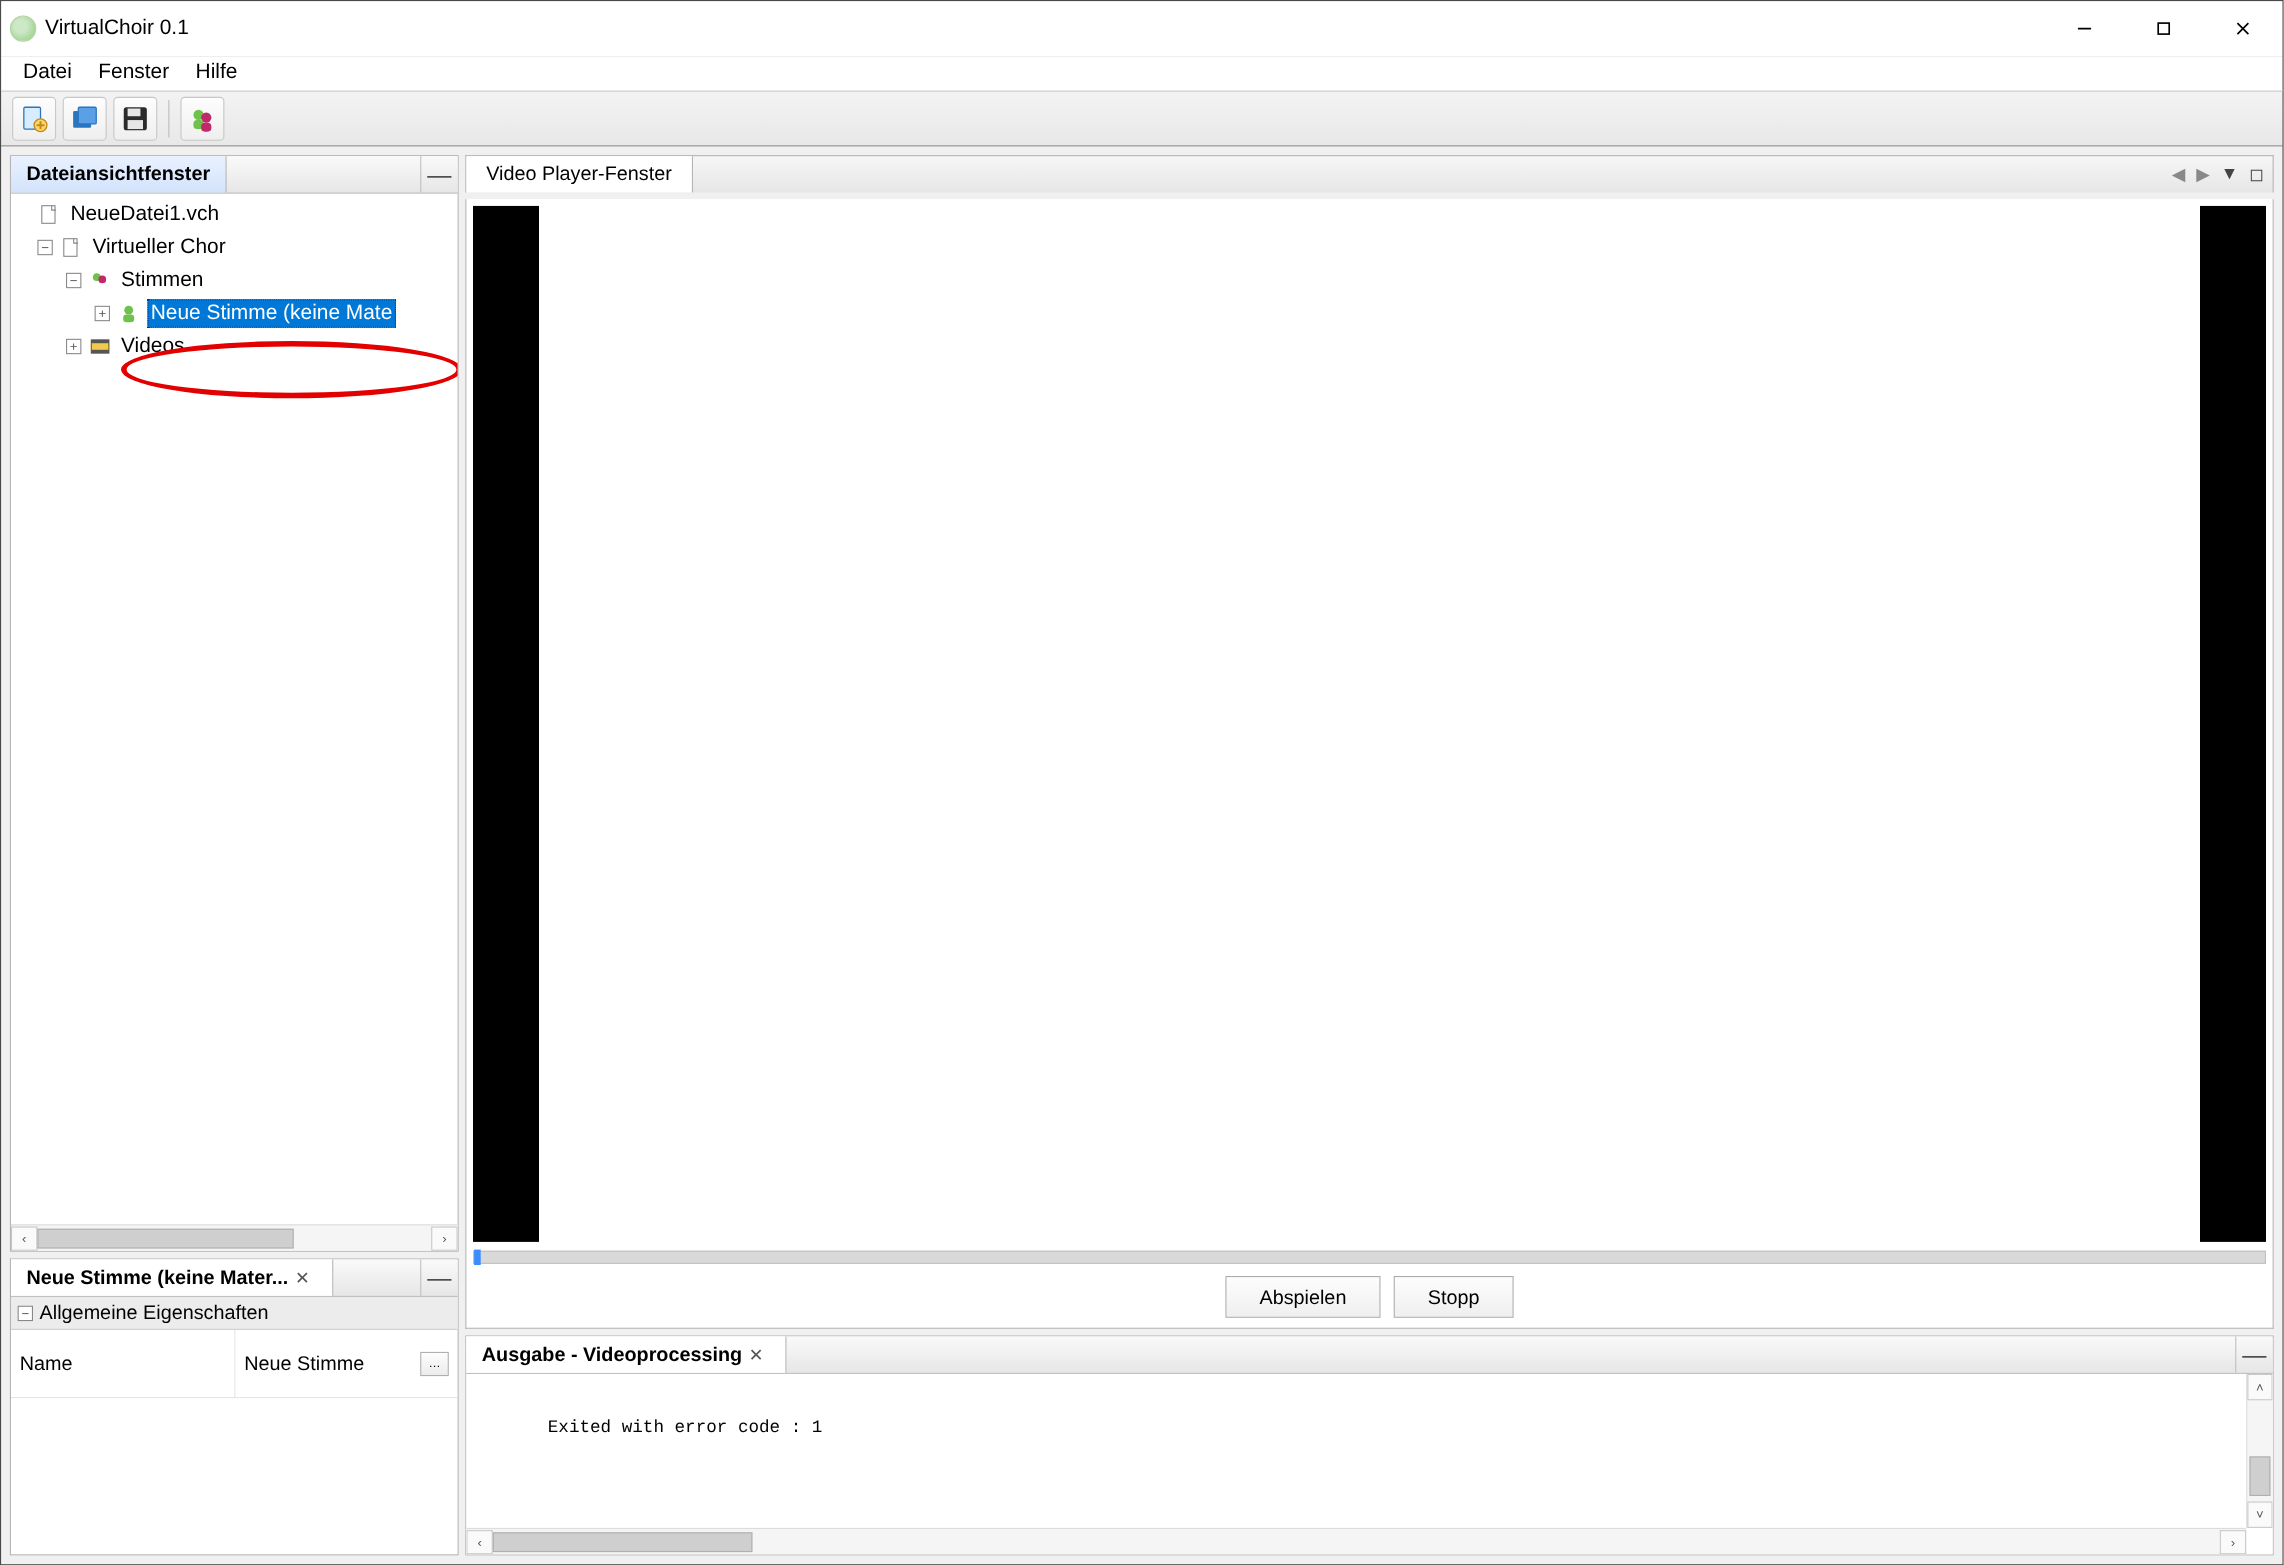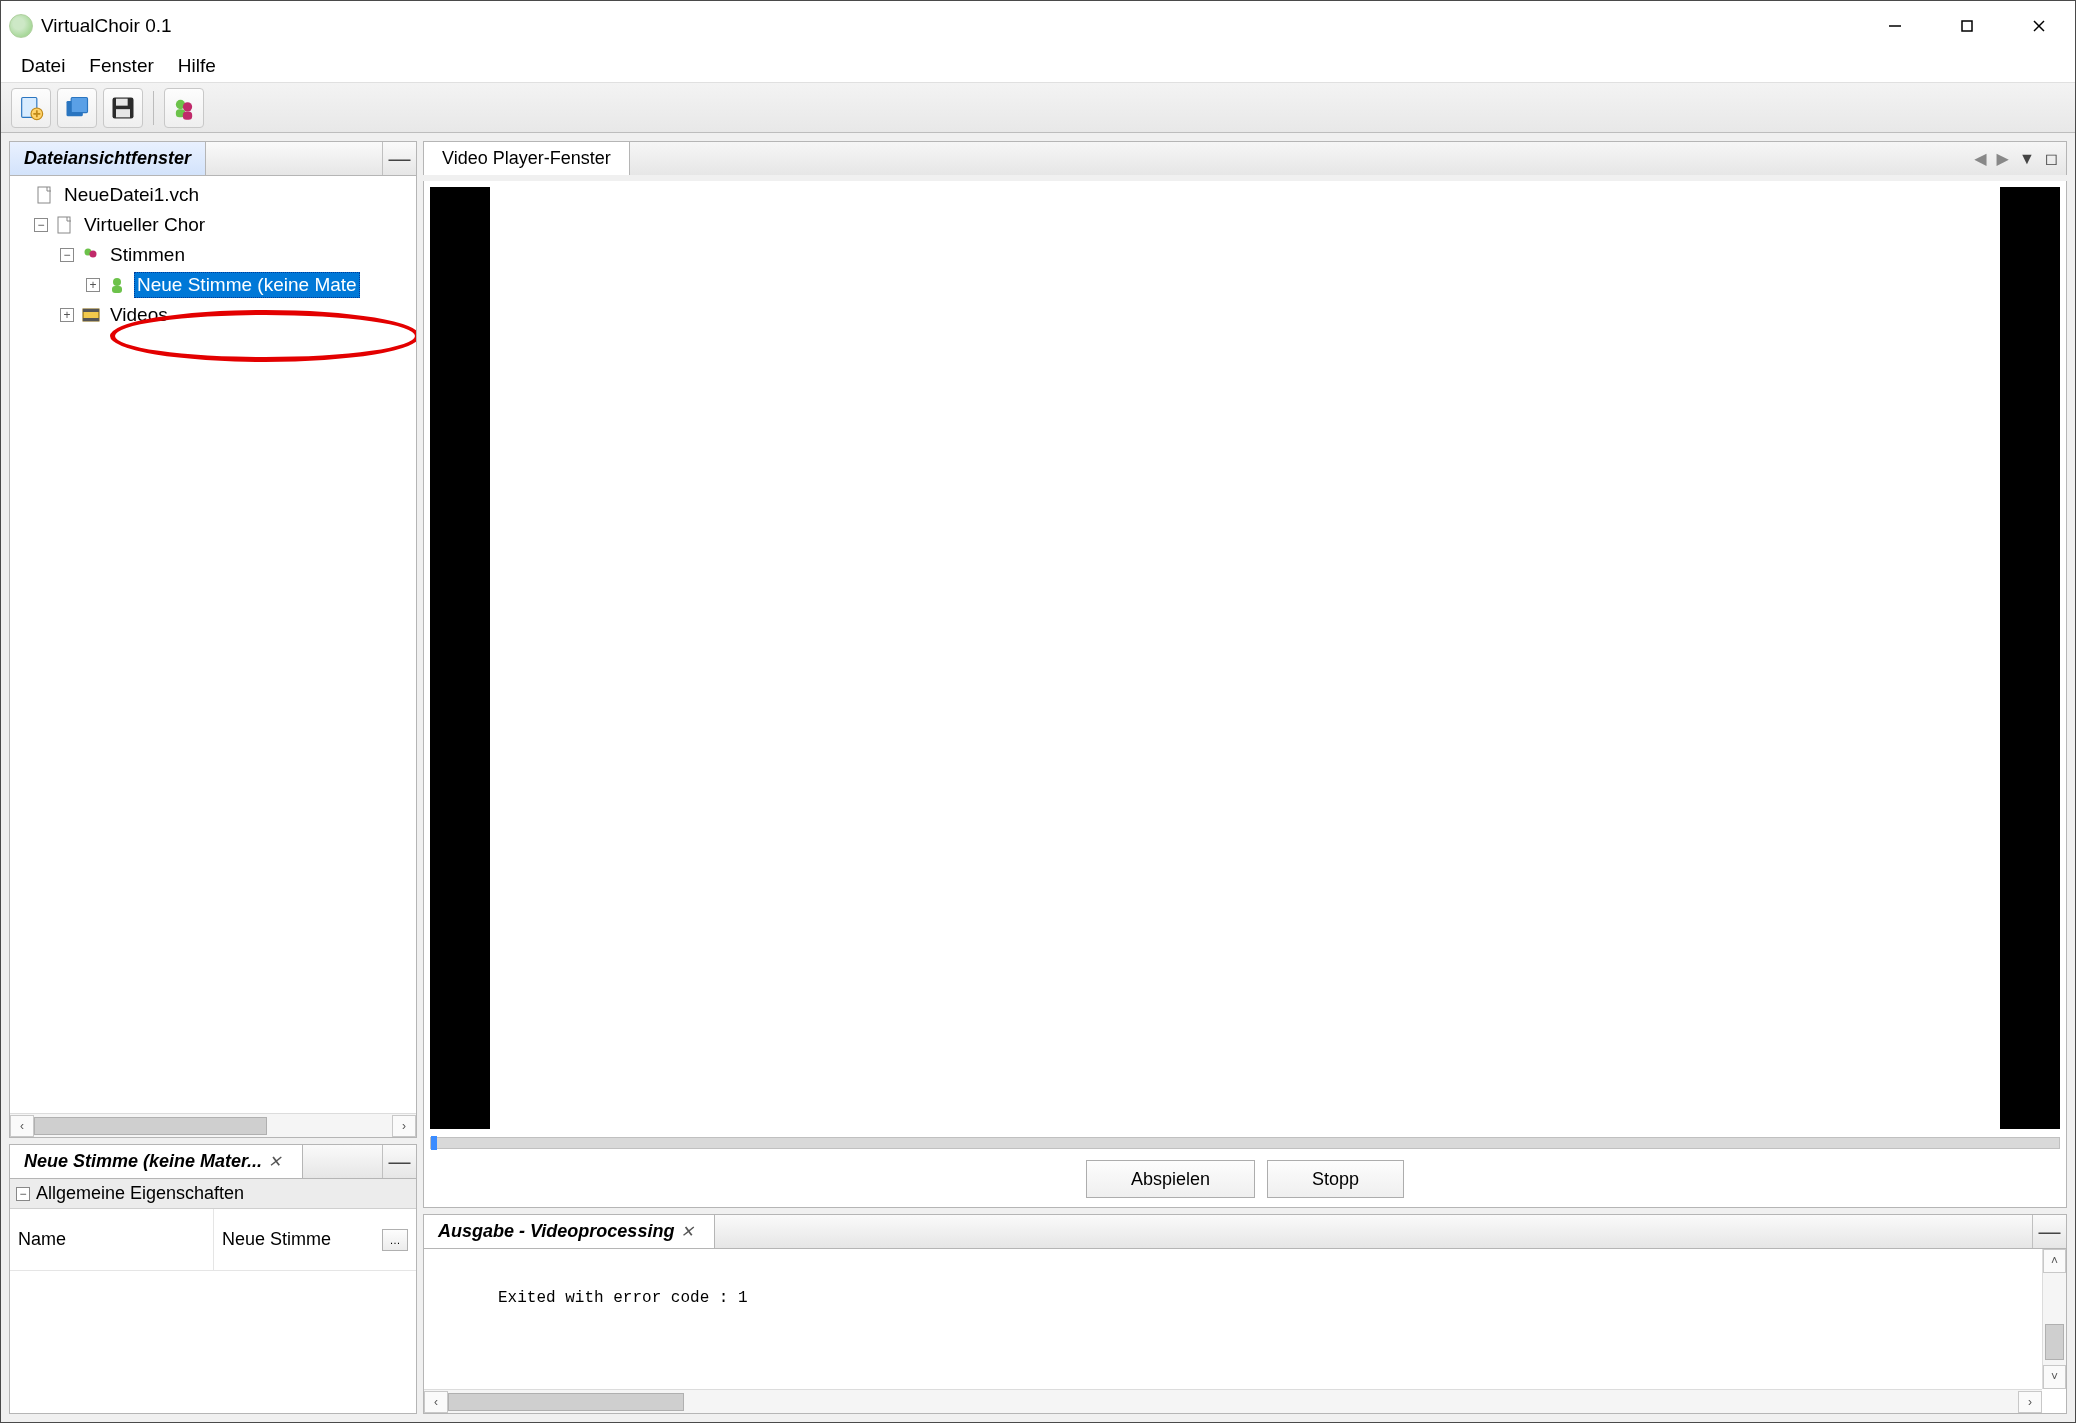--- a/index.html
+++ b/index.html
@@ -25,21 +25,21 @@
 
 
 .client { flex: 1; display: flex; background: #f0f0f0; padding: 8px; gap: 6px; min-height: 0; }
 
 
 .leftcol { width: 408px; display: flex; flex-direction: column; gap: 6px; min-height: 0; }
 
 
 .panel { border: 1px solid #b5b5b5; background: #fff; display: flex; flex-direction: column; min-height: 0; }
 .panel-header { height: 34px; background: linear-gradient(#fafafa,#e6e6e6); border-bottom: 1px solid #b5b5b5; display: flex; align-items: stretch; }
-.panel-tab { padding: 16px 14px; display:flex; align-items:center; background: linear-gradient(#e9f1ff,#d3e3fb); border-right: 1px solid #b5b5b5; font-size: 18px; font-weight: 600; color: #000; font-style: italic; }
+.panel-tab { padding: 16px 14px; display:flex; align-items:center; background: linear-gradient(#e9f1ff,#d3e3fb); border-right: 1px solid #b5b5b5; font-size: 18px; font-weight: 600; color: #000; }
 .panel-tab.plain { background:#fff; font-weight:400; }
 .panel-header .spacer { flex:1; }
 .panel-header .mini { width: 34px; display:flex; align-items:center; justify-content:center; border-left:1px solid #c0c0c0; font-size:22px; color:#444; }
 .panel-header .closex { font-size: 16px; color:#555; padding:0 6px; display:flex; align-items:center; }
 
 
 .tree-panel { flex: 1; min-height: 0; }
 .tree-body { flex:1; overflow:hidden; position:relative; }
 .tree { padding: 4px 0; font-size: 19px; color:#000; white-space: nowrap; }
 .tree .row { display:flex; align-items:center; height: 30px; }
@@ -82,21 +82,21 @@
 .rc-tabbar .end-icons .enabled { color:#444; }
 
 .video-panel { flex:1; border:1px solid #b5b5b5; background:#fff; display:flex; flex-direction:column; min-height:0; }
 .video-area { flex:1; margin:6px; background:#fff; position:relative; overflow:hidden; }
 .video-area .blackbar { position:absolute; top:0; bottom:0; width:60px; background:#000; }
 .video-area .blackbar.left { left:0; }
 .video-area .blackbar.right { right:0; }
 .video-slider { height:12px; margin:2px 6px; background:#d9d9d9; position:relative; border:1px solid #c0c0c0; }
 .video-slider .pos { position:absolute; left:0; top:-2px; width:6px; height:14px; background:#3b8cff; }
 .video-buttons { height:56px; display:flex; align-items:center; justify-content:center; gap:12px; }
-.video-buttons button { height:38px; padding:0 44px; font-size:18px; border:1px solid #adadad; background:linear-gradient(#fdfdfd,#efefef); }
+.video-buttons button { height:38px; padding:0 30px; font-size:18px; border:1px solid #adadad; background:linear-gradient(#fdfdfd,#efefef); }
 
 
 .output-panel { height: 200px; }
 .output-body { flex:1; position:relative; background:#fff; overflow:hidden; }
 .output-text { font-family: Consolas, "Courier New", monospace; font-size:16px; padding: 40px 74px; white-space:pre; }
 .vscroll { position:absolute; right:0; top:0; bottom:24px; width:24px; background:#f5f5f5; border-left:1px solid #dcdcdc; display:flex; flex-direction:column; }
 .vscroll .arrow { height:24px; border:1px solid #c8c8c8; background:#fafafa; display:flex; align-items:center; justify-content:center; font-size:12px; color:#555; }
 .vscroll .track { flex:1; position:relative; }
 .vscroll .thumb { position:absolute; left:2px; right:2px; background:#cfcfcf; border:1px solid #b0b0b0; }
 .output-hscroll { position:absolute; left:0; right:24px; bottom:0; }

